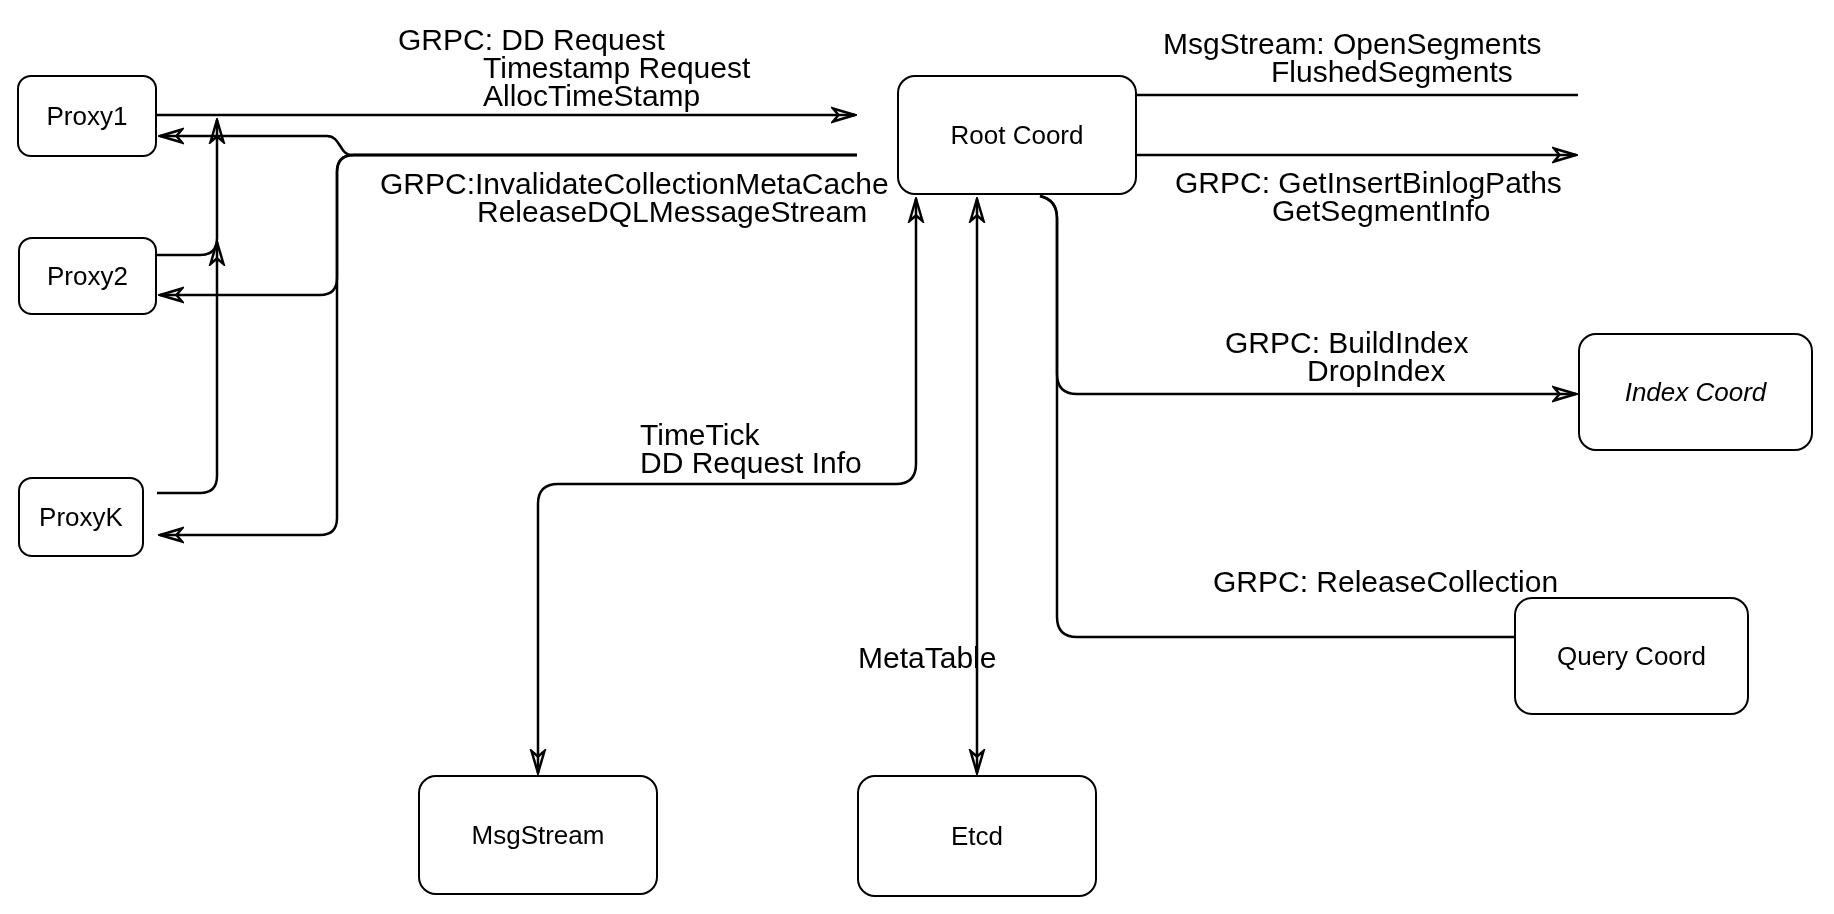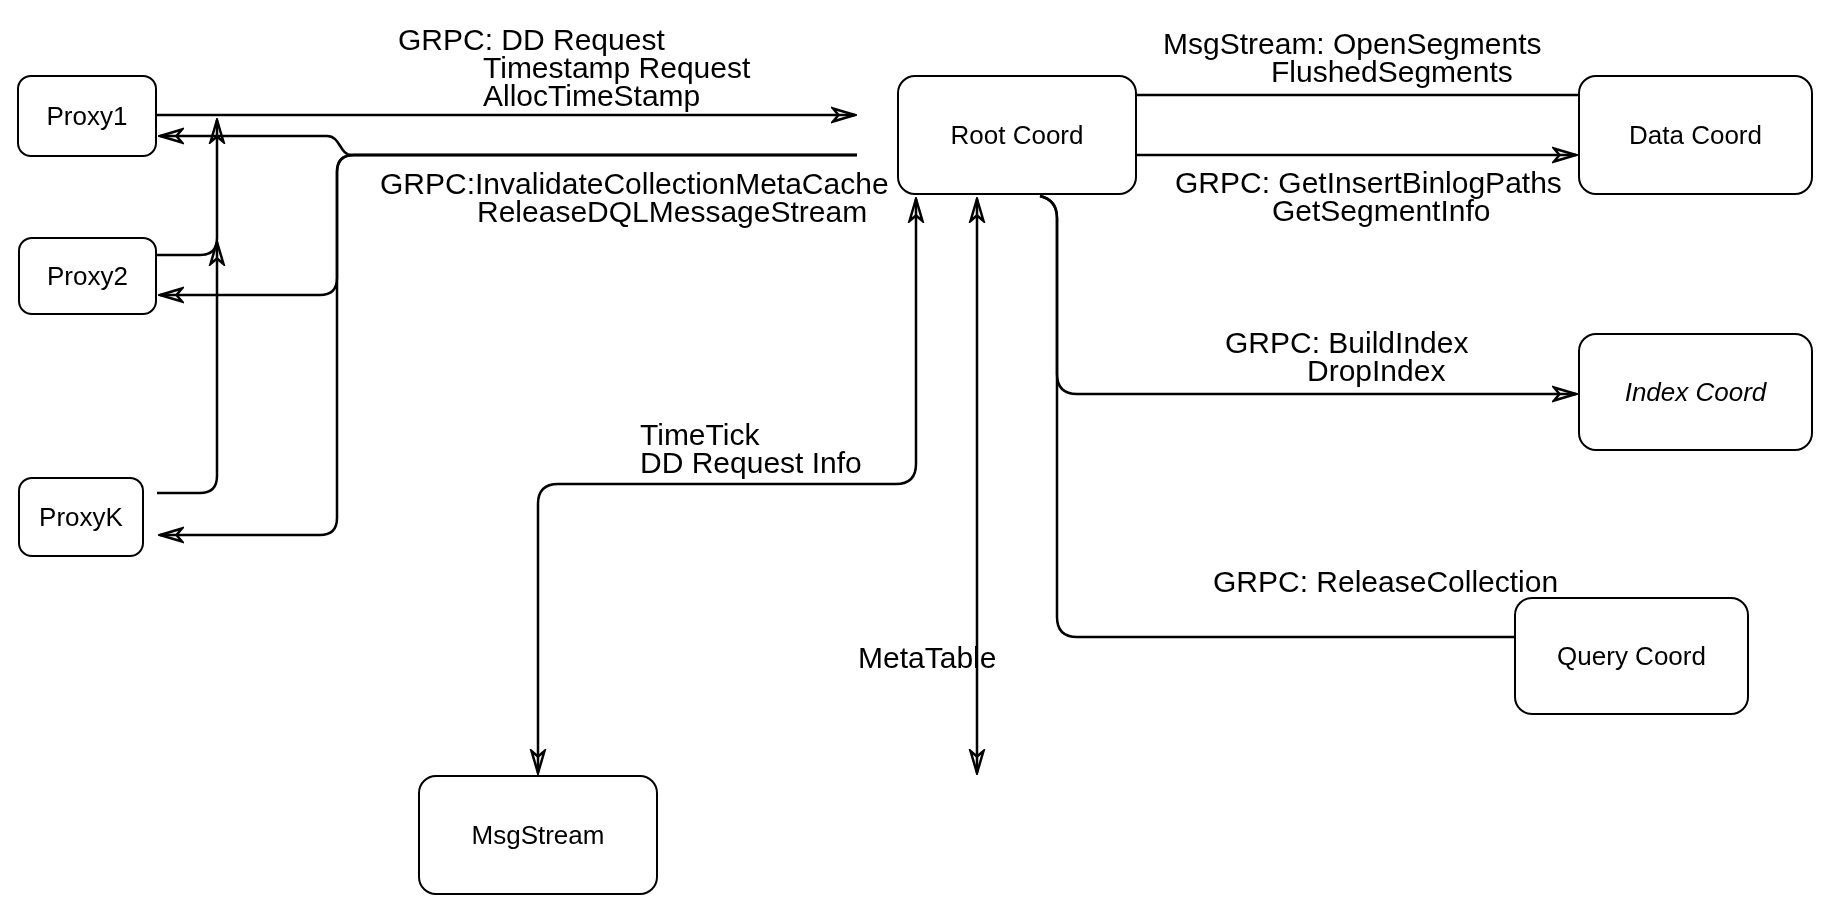--- a/index.html
+++ b/index.html
@@ -71,31 +71,31 @@
   </div>
   <div class="node small" style="left:18px;top:237px;width:139px;height:78px;">
     <span>Proxy2</span>
   </div>
   <div class="node small" style="left:18px;top:477px;width:126px;height:80px;">
     <span>ProxyK</span>
   </div>
   <div class="node" style="left:857px;top:75px;width:240px;height:120px;margin-left:40px;">
     <span>Root Coord</span>
   </div>
-  <div class="node" style="left:1578px;top:75px;width:235px;height:120px;">
-    <span>Data Coord</span>
-  </div>
   <div class="node" style="left:1578px;top:333px;width:235px;height:118px;font-style:italic;">
     <span>Index Coord</span>
   </div>
   <div class="node" style="left:1514px;top:597px;width:235px;height:118px;">
     <span>Query Coord</span>
   </div>
   <div class="node" style="left:418px;top:775px;width:240px;height:120px;">
     <span>MsgStream</span>
+  </div>
+  <div class="node" style="left:857px;top:775px;width:240px;height:122px;">
+    <span>Etcd</span>
   </div>
 
   <div class="elabel" style="left:398px;top:26px;">
     <div>GRPC: DD Request</div>
     <div style="margin-left:85px">Timestamp Request</div>
     <div style="margin-left:85px">AllocTimeStamp</div>
   </div>
 
   <div class="elabel" style="left:380px;top:170px;">
     <div>GRPC:InvalidateCollectionMetaCache</div>

